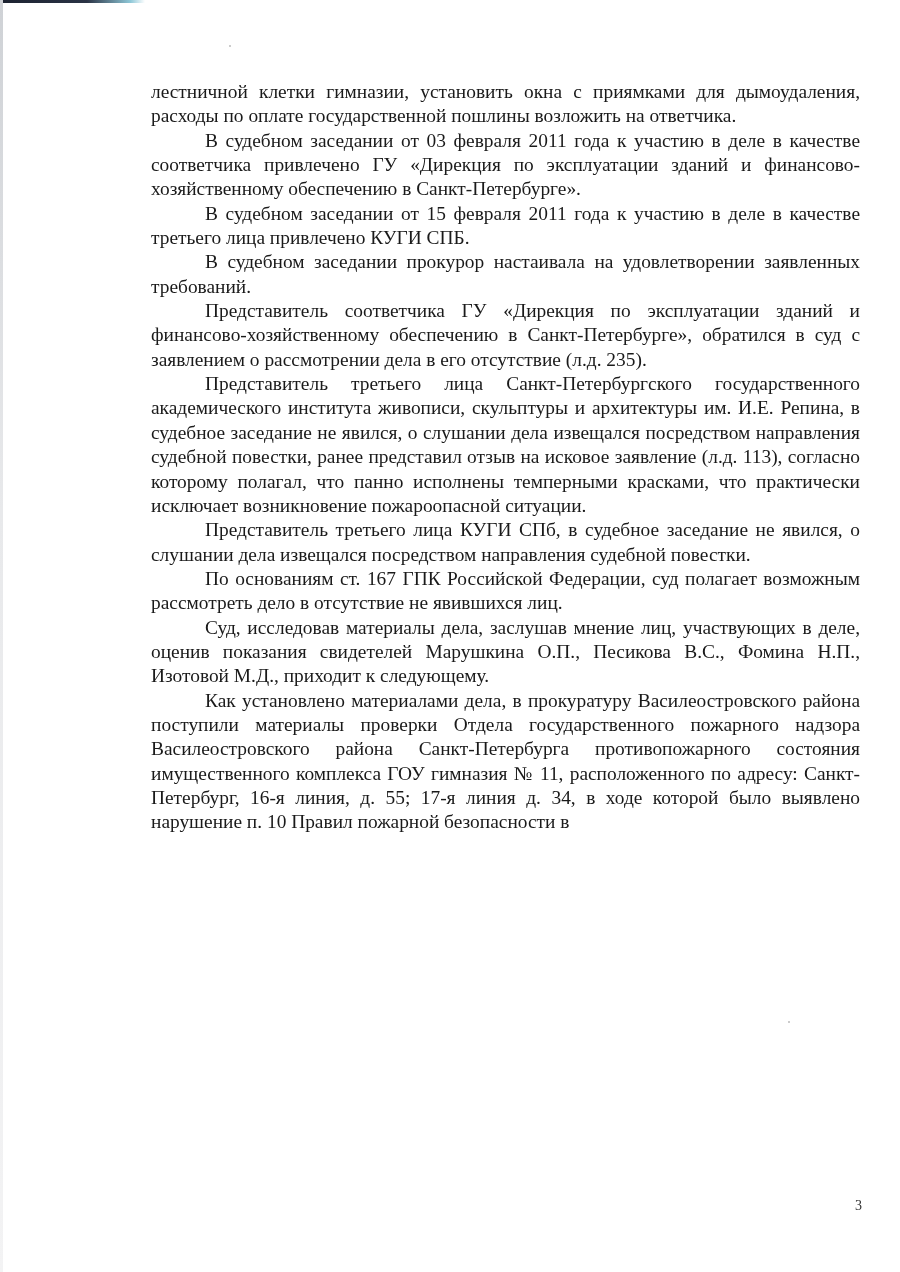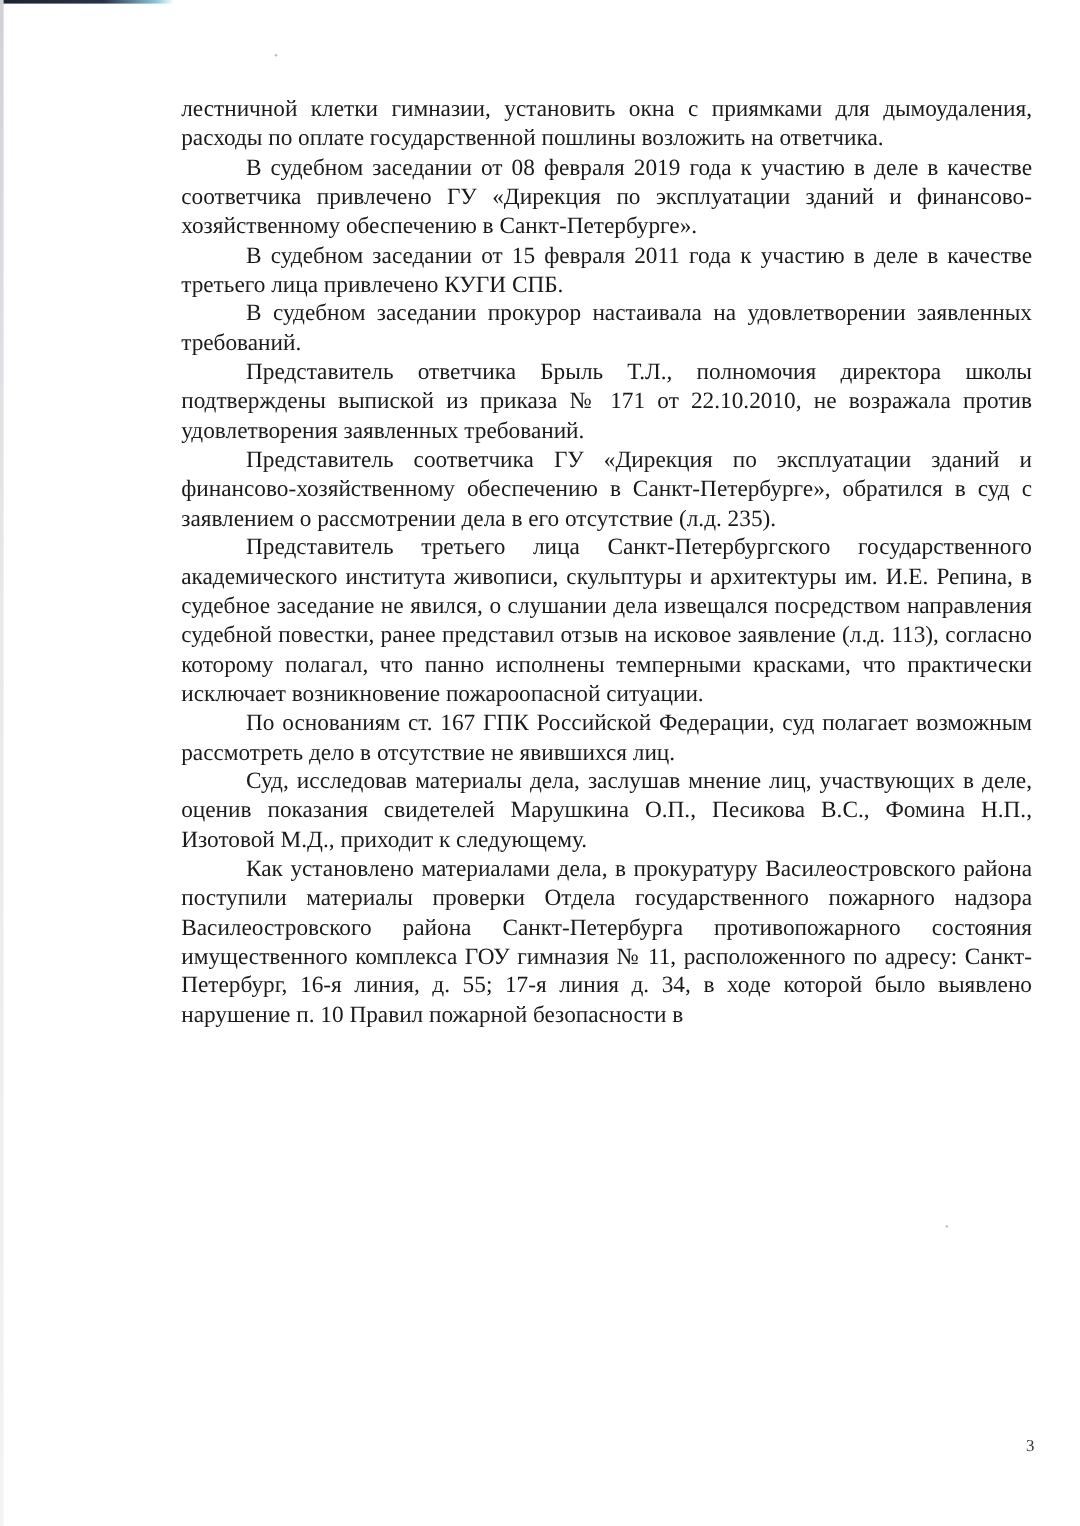--- a/index.html
+++ b/index.html
@@ -29,24 +29,24 @@
 </head>
 <body>
 
 <div class="scan-edge-top"></div>
 <div class="scan-edge-left"></div>
 <div class="speck" style="left:229px;top:45px;"></div>
 <div class="speck" style="left:788px;top:1021px;"></div>
 
 <div class="text-body">
   <p>лестничной клетки гимназии, установить окна с приямками для дымоудаления, расходы по оплате государственной пошлины возложить на ответчика.</p>
-  <p class="indent">В судебном заседании от 08 февраля 2019 года к участию в деле в качестве соответчика привлечено  ГУ «Дирекция по эксплуатации зданий и финансово-хозяйственному обеспечению в  Санкт-Петербурге».</p>
+  <p class="indent">В судебном заседании от 03 февраля 2011 года к участию в деле в качестве соответчика привлечено  ГУ «Дирекция по эксплуатации зданий и финансово-хозяйственному обеспечению в  Санкт-Петербурге».</p>
   <p class="indent">В судебном заседании от 15 февраля 2011 года к участию в деле в качестве третьего лица привлечено КУГИ СПБ.</p>
   <p class="indent">В судебном заседании прокурор настаивала на удовлетворении заявленных требований.</p>
-  <p class="indent">Представитель ответчика Брыль Т.Л., полномочия директора школы подтверждены выпиской из приказа № 171 от 22.10.2010, не возражала против удовлетворения заявленных требований.</p>
   <p class="indent">Представитель соответчика ГУ «Дирекция по эксплуатации зданий и финансово-хозяйственному обеспечению в  Санкт-Петербурге», обратился в суд с заявлением о рассмотрении дела в его отсутствие (л.д. 235).</p>
   <p class="indent">Представитель третьего лица Санкт-Петербургского государственного академического института живописи, скульптуры и архитектуры им. И.Е. Репина, в судебное заседание не явился, о слушании дела извещался посредством направления судебной повестки, ранее представил отзыв на исковое заявление (л.д. 113), согласно которому полагал, что панно исполнены темперными красками, что практически исключает возникновение пожароопасной ситуации.</p>
+  <p class="indent">Представитель третьего лица КУГИ СПб, в судебное заседание не явился, о слушании дела извещался посредством направления судебной повестки.</p>
   <p class="indent">По основаниям ст. 167 ГПК Российской Федерации, суд полагает возможным рассмотреть дело в отсутствие не явившихся лиц.</p>
   <p class="indent">Суд, исследовав материалы дела, заслушав мнение лиц, участвующих в деле, оценив показания свидетелей Марушкина О.П., Песикова В.С., Фомина Н.П., Изотовой М.Д., приходит к следующему.</p>
   <p class="indent">Как установлено материалами дела, в прокуратуру Василеостровского района поступили материалы проверки Отдела государственного пожарного надзора Василеостровского района Санкт-Петербурга противопожарного состояния имущественного комплекса ГОУ гимназия № 11, расположенного по адресу: Санкт-Петербург, 16-я линия, д. 55; 17-я линия д. 34, в ходе которой было выявлено нарушение п. 10 Правил пожарной безопасности в</p>
 </div>
 
 <div class="page-number">3</div>
 
 </body></html>

